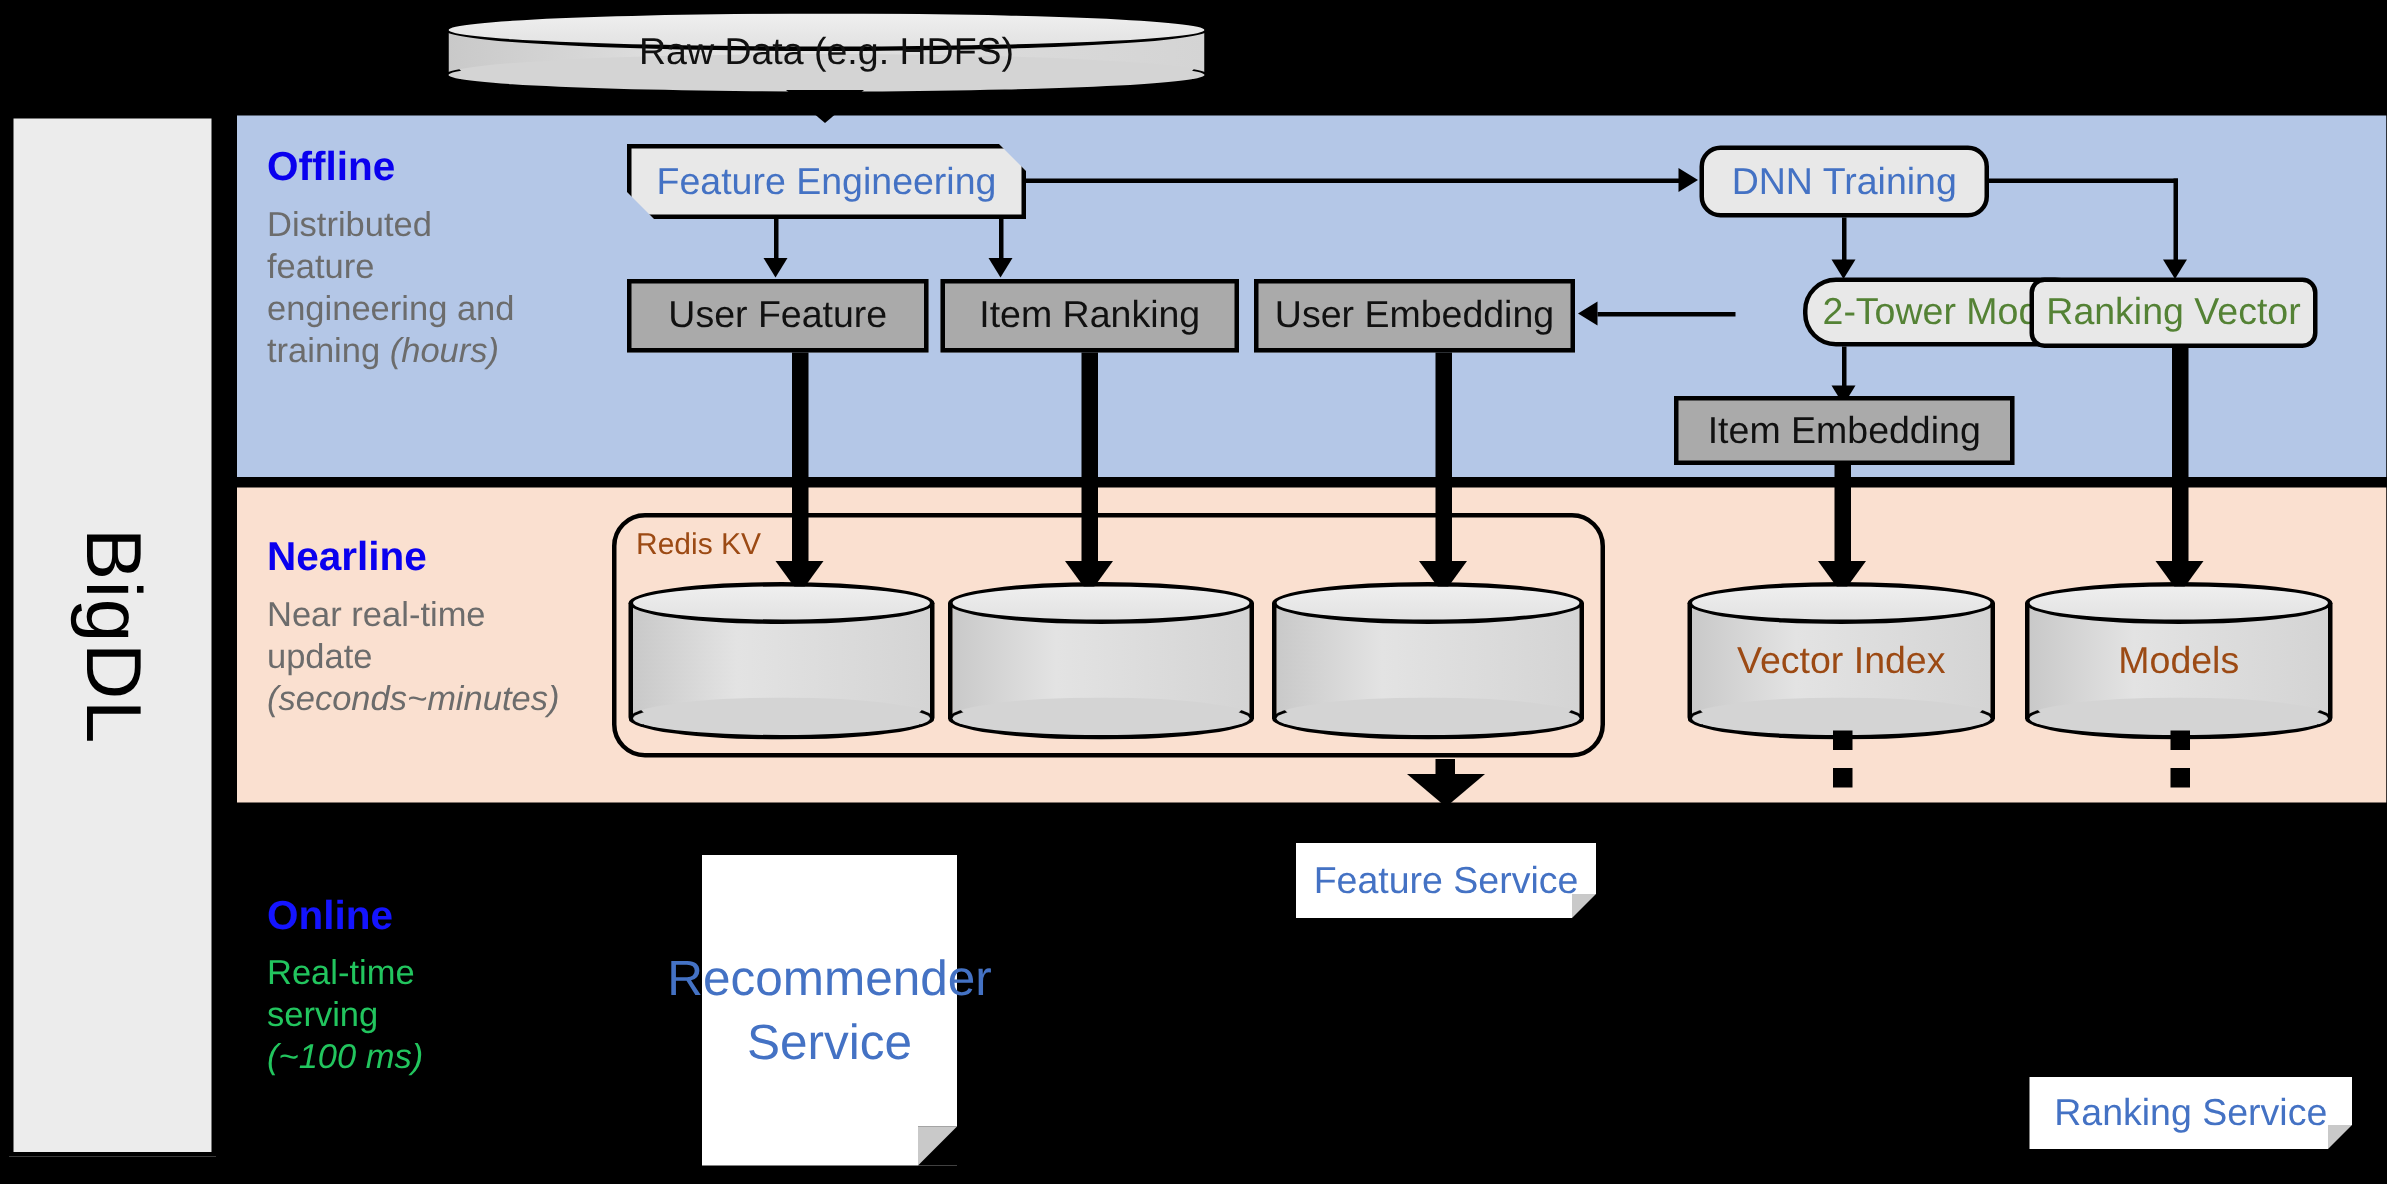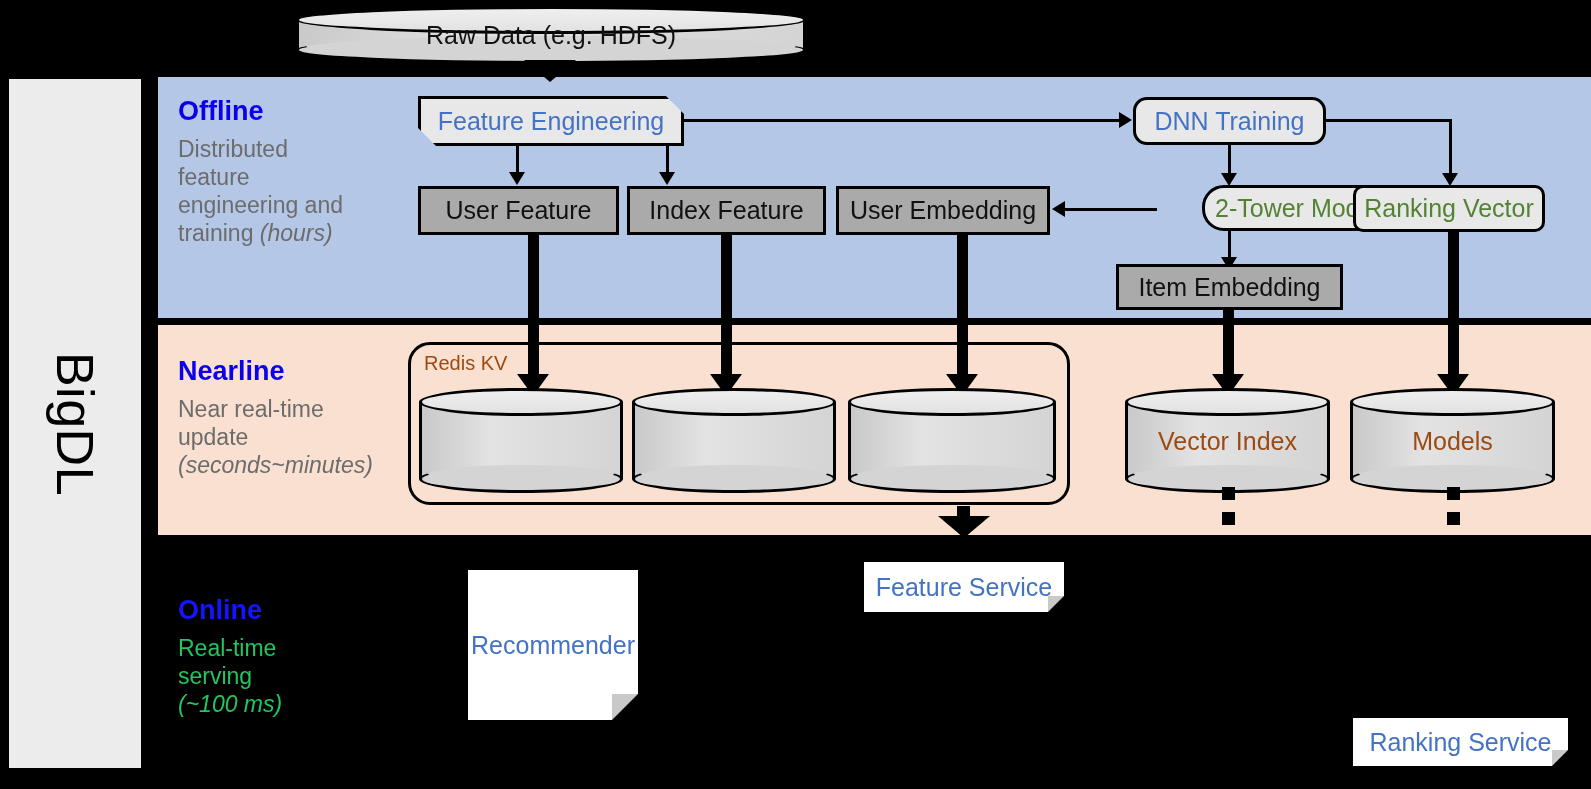--- a/index.html
+++ b/index.html
@@ -168,21 +168,21 @@
   <div class="ahead-d" style="left:1221px;top:173px;"></div>
 
   <div class="ln h" style="left:1326px;top:119px;width:126px;"></div>
   <div class="ln v" style="left:1449px;top:119px;width:3px;height:60px;"></div>
   <div class="ahead-d" style="left:1442px;top:173px;"></div>
 
   <div class="node rect-gray" id="user-feature" style="left:418px;top:186px;width:201px;height:49px;">
     <span>User Feature</span>
   </div>
   <div class="node rect-gray" id="item-feature" style="left:627px;top:186px;width:199px;height:49px;">
-    <span>Index Feature</span>
+    <span>Item Ranking</span>
   </div>
   <div class="node rect-gray" id="user-embedding" style="left:836px;top:186px;width:214px;height:49px;">
     <span>User Embedding</span>
   </div>
 
   <div class="node proc-box rounded-box" id="two-tower-model" style="left:1202px;top:185px;width:190px;height:46px;border-radius:22px;">
     <span class="green-text">2-Tower Model</span>
   </div>
 
   <div class="node proc-box rounded-box" id="ranking-model" style="left:1353px;top:185px;width:192px;height:47px;border-radius:10px;">
@@ -251,23 +251,24 @@
 
   <div class="dash-sq" style="left:957px;top:506px;"></div>
   <div class="tahead-wide" style="left:938px;top:516px;"></div>
 
   <div class="dash-sq" style="left:1222px;top:487px;"></div>
   <div class="dash-sq" style="left:1222px;top:512px;"></div>
 
   <div class="dash-sq" style="left:1447px;top:487px;"></div>
   <div class="dash-sq" style="left:1447px;top:512px;"></div>
 
-  <div class="doc doc-big" id="recommender-service" style="left:468px;top:570px;width:170px;height:150px;font-size:25px;line-height:1.3;">
+  <div class="doc doc-big" id="recommender-service" style="left:468px;top:570px;width:170px;height:207px;font-size:33px;line-height:1.3;">
     <div>
       <div>Recommender</div>
+      <div>Service</div>
     </div>
     <span class="fold"></span>
   </div>
 
   <div class="doc" id="feature-service" style="left:864px;top:562px;width:200px;height:50px;font-size:25px;">
     <span>Feature Service</span>
     <span class="fold"></span>
   </div>
 
 

